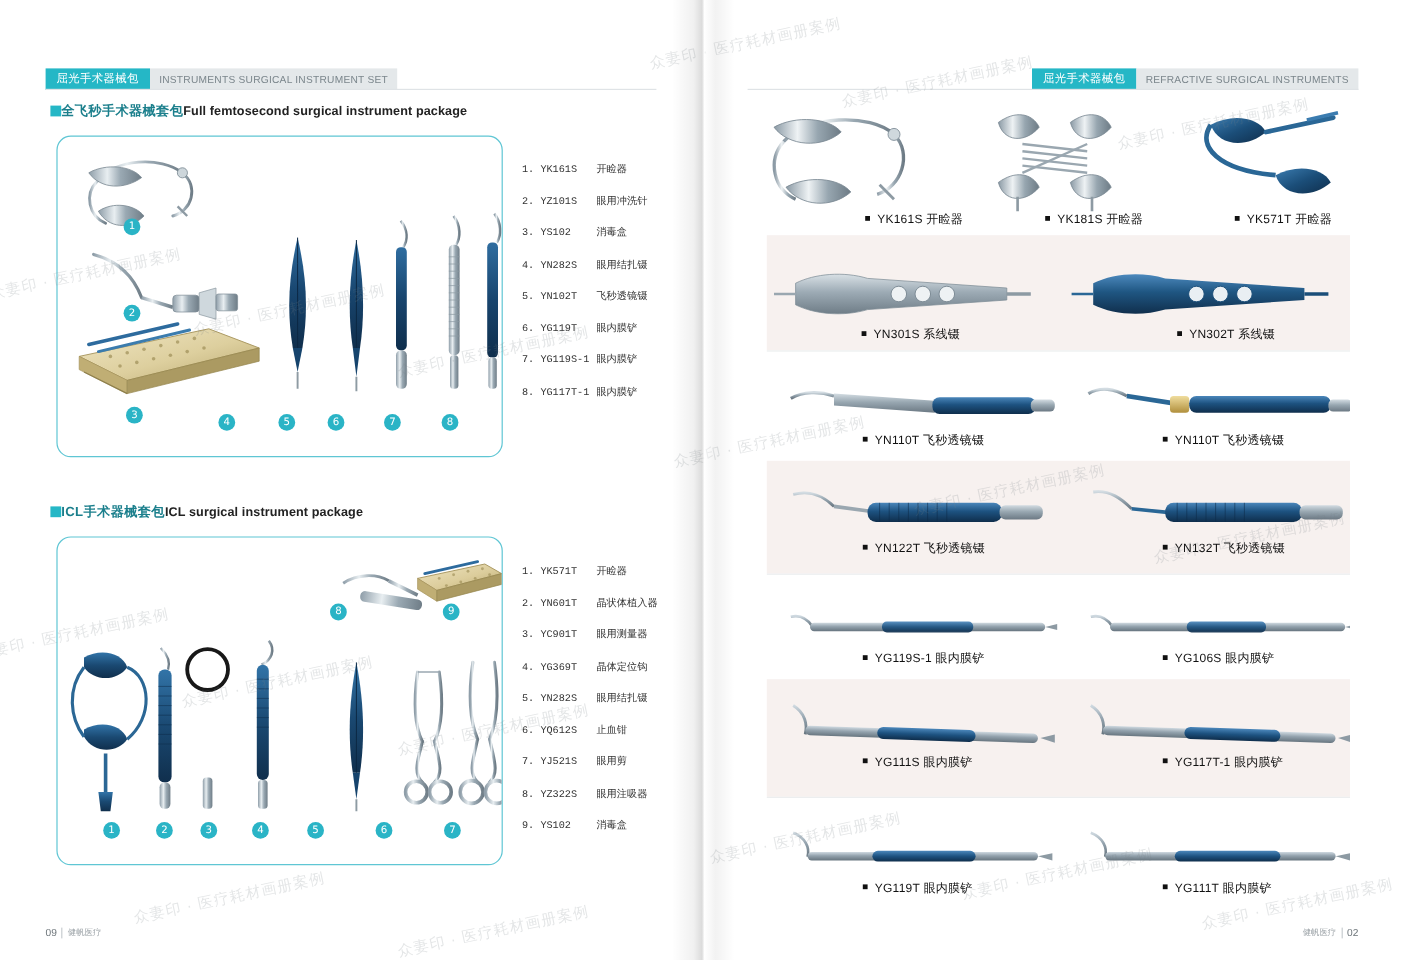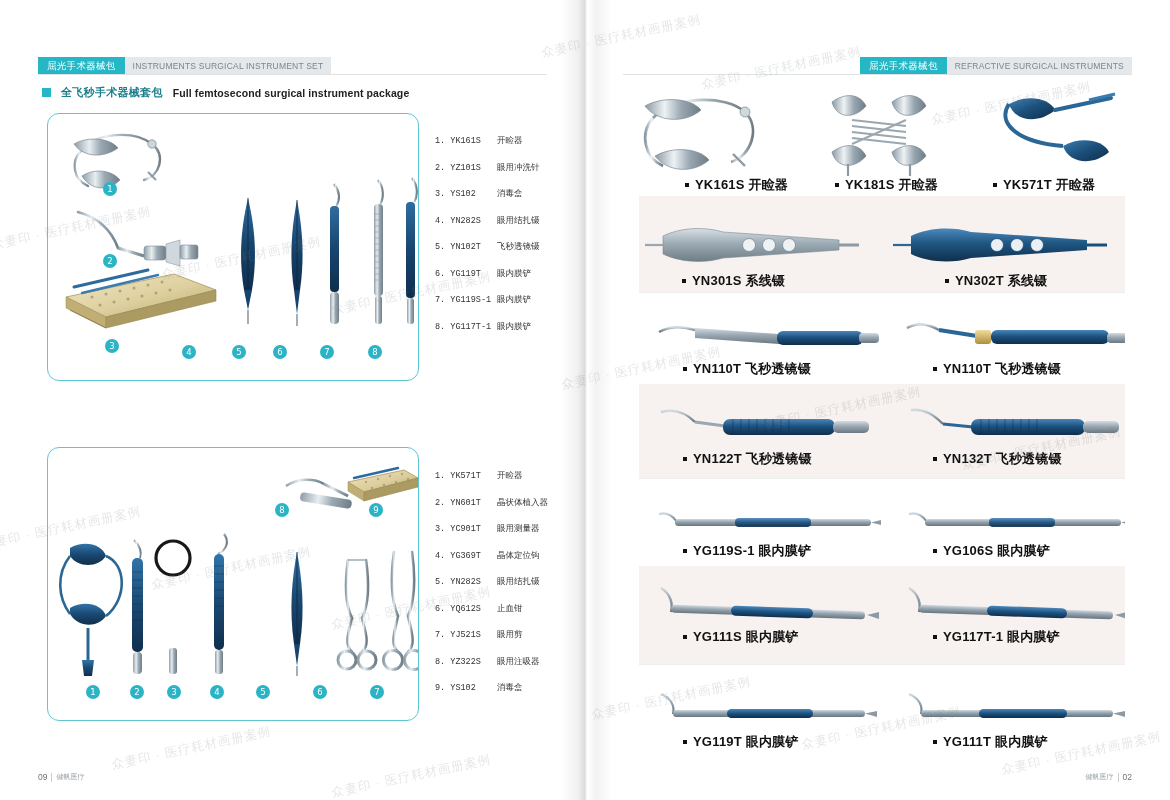--- a/index.html
+++ b/index.html
@@ -22,42 +22,42 @@
   .hdr{position:absolute;height:18px;top:57px;display:flex;align-items:stretch;}
   .hdr-cn{background:#25b7c6;color:#fff;font-size:9.5px;line-height:18px;padding:0 9px;white-space:nowrap;letter-spacing:.3px;}
   .hdr-en{background:#e4e8ea;color:#7b868c;font-size:8.5px;line-height:18px;padding:0 8px;white-space:nowrap;letter-spacing:.2px;}
   .hdr-left{left:38px;}
   .hdr-right{right:38px;}
   .hdr-rule{position:absolute;top:74px;height:1px;background:#dfe3e6;}
   .hdr-rule.l{left:38px;width:509px;}
   .hdr-rule.r{right:38px;width:509px;}
 
   
-  .sec-title{position:absolute;display:flex;align-items:center;gap:10px;}
+  .sec-title{position:absolute;display:flex;align-items:center;gap:0;}
   .sec-sq{width:9px;height:9px;background:#25b7c6;display:inline-block;}
   .sec-cn{font-size:11px;color:#1b7f8c;font-weight:bold;letter-spacing:.3px;}
   .sec-en{font-size:10.5px;color:#222;font-weight:bold;letter-spacing:.1px;}
 
   
   .panel{position:absolute;border:1px solid #5fc6d4;border-radius:12px;background:#fff;}
 
   
   .num{position:absolute;width:14px;height:14px;border-radius:50%;background:#2ab4c6;color:#fff;
     font-size:8.5px;line-height:14px;text-align:center;font-family:"DejaVu Sans",sans-serif;}
 
   
   .plist{position:absolute;font-family:Liberation Mono, monospace;}
   .plist .row{display:flex;align-items:baseline;font-size:8.5px;color:#333;margin-bottom:14.5px;white-space:nowrap;}
   .plist .code{width:62px;color:#333;}
   .plist .nm{color:#333;}
 
   
   .rblock{position:absolute;}
   .rblock.shaded{background:#f7f1ef;}
-  .rcap{position:absolute;font-size:13px;color:#111;font-weight:bold;letter-spacing:.2px;}
+  .rcap{position:absolute;font-size:10px;color:#111;font-weight:normal;letter-spacing:.2px;margin-left:36px;}
   .rcap .bullet{display:inline-block;width:4px;height:4px;background:#111;margin-right:6px;vertical-align:2px;}
   .rcap .code{font-family:"Liberation Sans",sans-serif;}
 
   
   .rsep{position:absolute;height:1px;background:#eceeef;}
 
   
   .foot{position:absolute;bottom:18px;font-size:7px;color:#9aa1a6;display:flex;align-items:center;gap:4px;}
   .foot-left{left:38px;}
   .foot-right{right:38px;}
@@ -247,20 +247,25 @@
       <div class="row">
         <span class="code"><span>7.</span> <span>YG119S-1</span></span>
         <span class="nm">眼内膜铲</span>
       </div>
       <div class="row">
         <span class="code"><span>8.</span> <span>YG117T-1</span></span>
         <span class="nm">眼内膜铲</span>
       </div>
     </div>
 
+    <div class="sec-title" style="left:42px;top:419px;">
+      <span class="sec-sq"></span>
+      <span class="sec-cn">ICL手术器械套包</span>
+      <span class="sec-en">ICL surgical instrument package</span>
+    </div>
 
     <div class="panel" style="left:47px;top:447px;width:370px;height:272px;">
       <svg class="art" style="left:0;top:0;" width="370" height="272" viewBox="0 0 370 272">
         <defs>
           <linearGradient id="steelB" x1="0" y1="0" x2="1" y2="0">
             <stop offset="0" stop-color="#8f9ea9"></stop>
               <stop offset=".35" stop-color="#e8eef1"></stop>
             <stop offset=".62" stop-color="#9aa9b3"></stop>
               <stop offset="1" stop-color="#6f7d87"></stop>
           </linearGradient>

